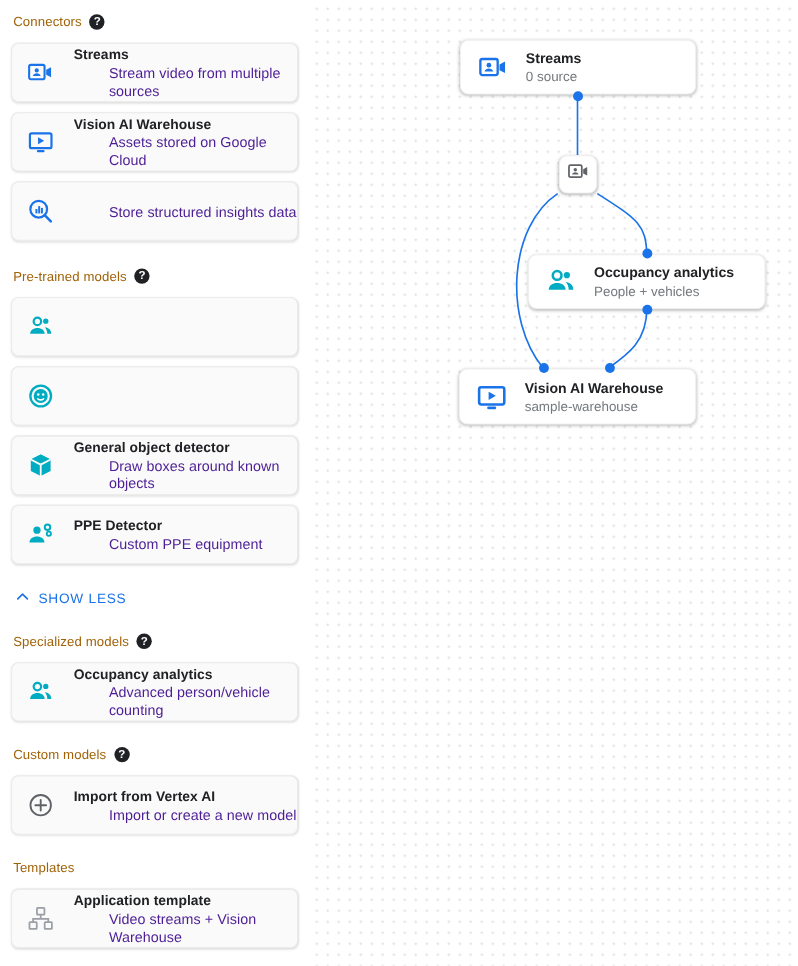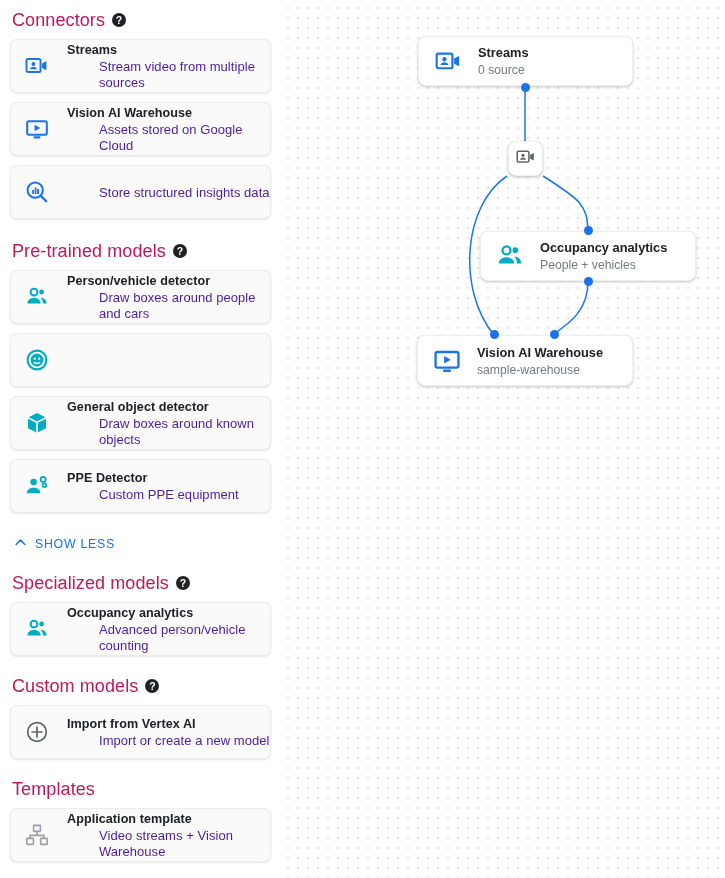--- a/index.html
+++ b/index.html
@@ -19,21 +19,21 @@
     overflow: hidden;
     position: relative;
     flex: 0 0 281px;
   }
   .section-head {
     display: flex; align-items: center; gap: 7px;
     padding: 0 0 0 2px;
     height: 20px;
   }
   .section-title {
-    font-size: 18px; color: #be185d; letter-spacing: .1px;
+    font-size: 12px; color: #a16207; letter-spacing: .1px;
     line-height: 20px; white-space: nowrap;
   }
   .help-icon {
     width: 14px; height: 14px; border-radius: 50%;
     background: #202124; color: #fff;
     font-size: 10.5px; font-weight: bold; line-height: 14px;
     text-align: center; display: inline-block;
     font-family: "Liberation Sans", sans-serif;
     flex: 0 0 14px;
   }
@@ -188,24 +188,20 @@
 
     <div class="card">
       <span class="card-icon">
         <svg width="24" height="24" viewBox="0 0 24 24">
             <circle cx="9" cy="7.2" r="3.4" fill="none" stroke="#00acc1" stroke-width="2"></circle>
             <path d="M2.4 18.4c0-3.3 3-5.3 6.6-5.3s6.6 2 6.6 5.3z" fill="#00acc1"></path>
             <circle cx="16.6" cy="7" r="2.4" fill="#00acc1"></circle>
             <path d="M15.6 12.4c3.3.3 6 2.2 6 6h-3.6c0-2.5-.9-4.5-2.4-6z" fill="#00acc1"></path>
           </svg>
       </span>
-      <span class="card-text">
-        <span class="card-title">Person/vehicle detector</span>
-        <span class="card-sub">Draw boxes around people and cars</span>
-      </span>
     </div>
 
     <div class="card">
       <span class="card-icon">
         <svg width="24" height="24" viewBox="0 0 24 24">
             <circle cx="12" cy="12" r="9.4" fill="none" stroke="#00acc1" stroke-width="2.1"></circle>
             <circle cx="12" cy="12" r="6.4" fill="#00acc1"></circle>
             <circle cx="9.8" cy="10.7" r="1.15" fill="#fff"></circle>
             <circle cx="14.2" cy="10.7" r="1.15" fill="#fff"></circle>
             <path d="M9.4 14.6c1.6 1.2 3.6 1.2 5.2 0" stroke="#fff" stroke-width="1.5" fill="none" stroke-linecap="round"></path>

